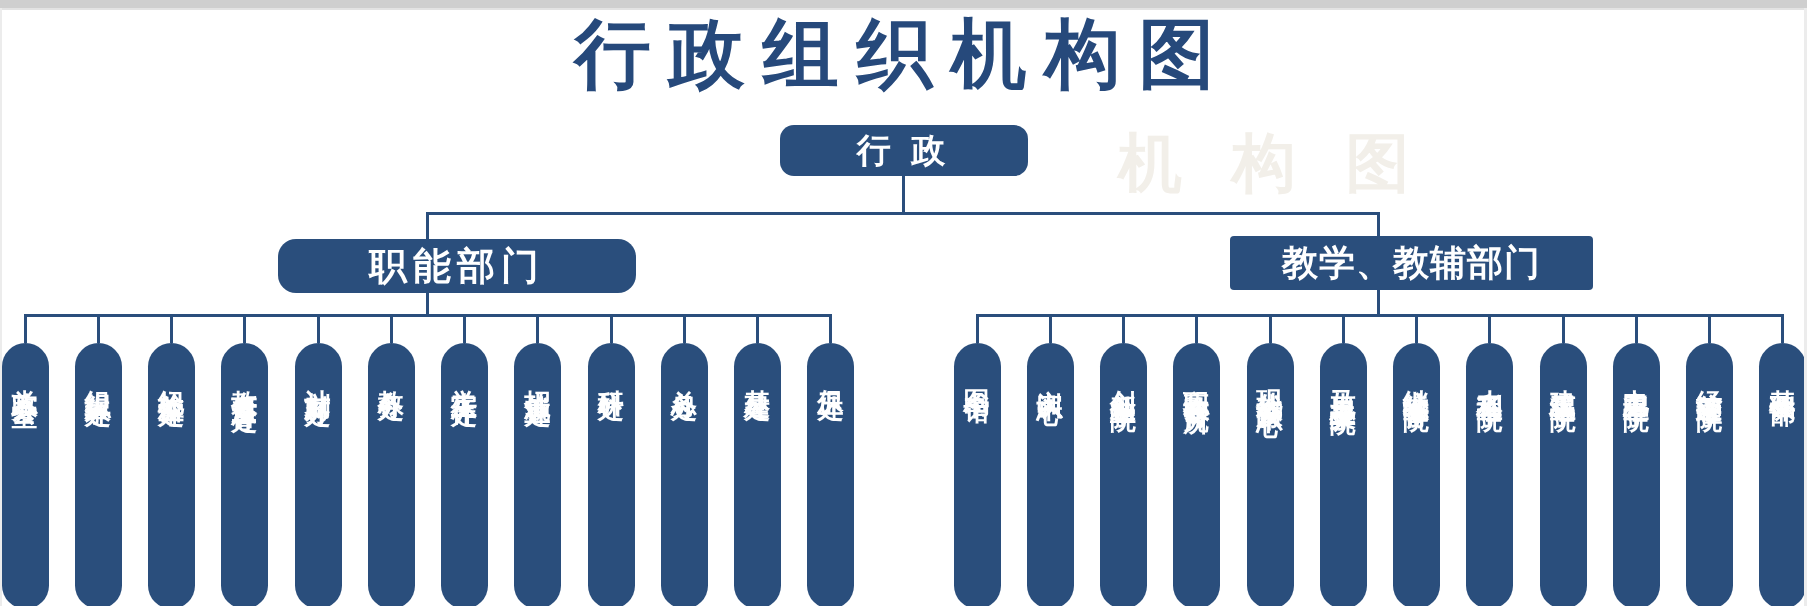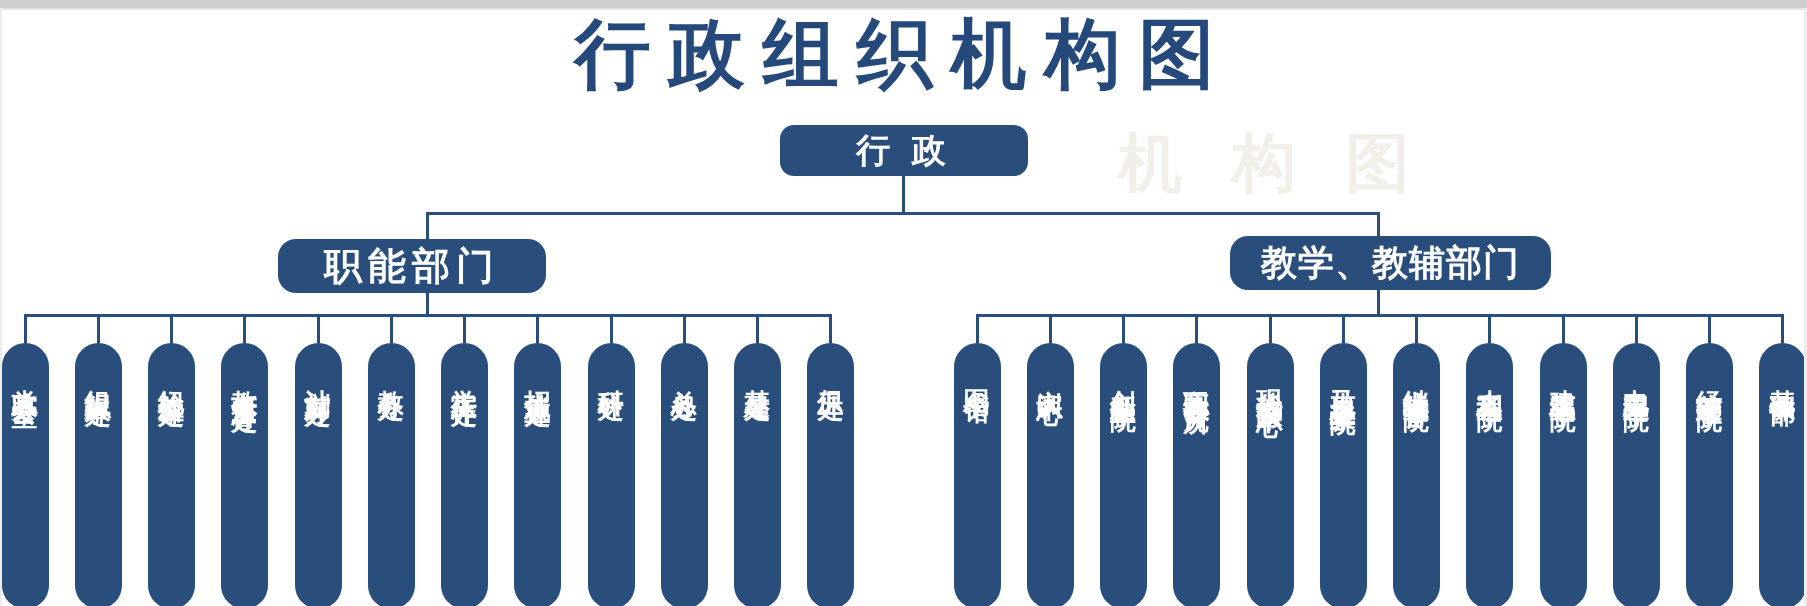--- a/index.html
+++ b/index.html
@@ -25,24 +25,24 @@
     font-size:64px; font-weight:900; color:#f2efe9; letter-spacing:16px;
     white-space:pre; z-index:0; user-select:none;
   }
 
   .node{
     position:absolute; background:#2a4e7c; color:#ffffff; font-weight:bold;
     display:flex; align-items:center; justify-content:center;
     box-sizing:border-box; z-index:2;
   }
   .node.root{left:780px; top:117px; width:248px; height:51px; border-radius:14px;
-    font-size:34px; letter-spacing:6px; white-space:pre;}
-  .node.branch-l{left:278px; top:231px; width:268px; height:54px; border-radius:18px;
+    font-size:34px; letter-spacing:6px; white-space:pre;font-family:Liberation Serif, serif;}
+  .node.branch-l{left:278px; top:231px; width:358px; height:54px; border-radius:18px;
     font-size:38px; letter-spacing:6px;}
-  .node.branch-r{left:1230px; top:228px; width:321px; height:54px; border-radius:18px;
+  .node.branch-r{left:1230px; top:228px; width:363px; height:54px; border-radius:4px;
     font-size:36px; letter-spacing:1px;}
 
   .line{position:absolute; background:#2a4e7c; z-index:1;}
   .line.h{height:3px;}
   .line.v{width:3px;}
   .l-root-drop {left:902px; top:167px; height:39px;}
   .l-top-rail  {left:427px; top:204px; width:953px;}
   .l-drop-l-up {left:426px; top:204px; height:28px;}
   .l-drop-r-up {left:1377px;top:204px; height:26px;}
   .l-drop-l-dn {left:426px; top:284px; height:25px;}

